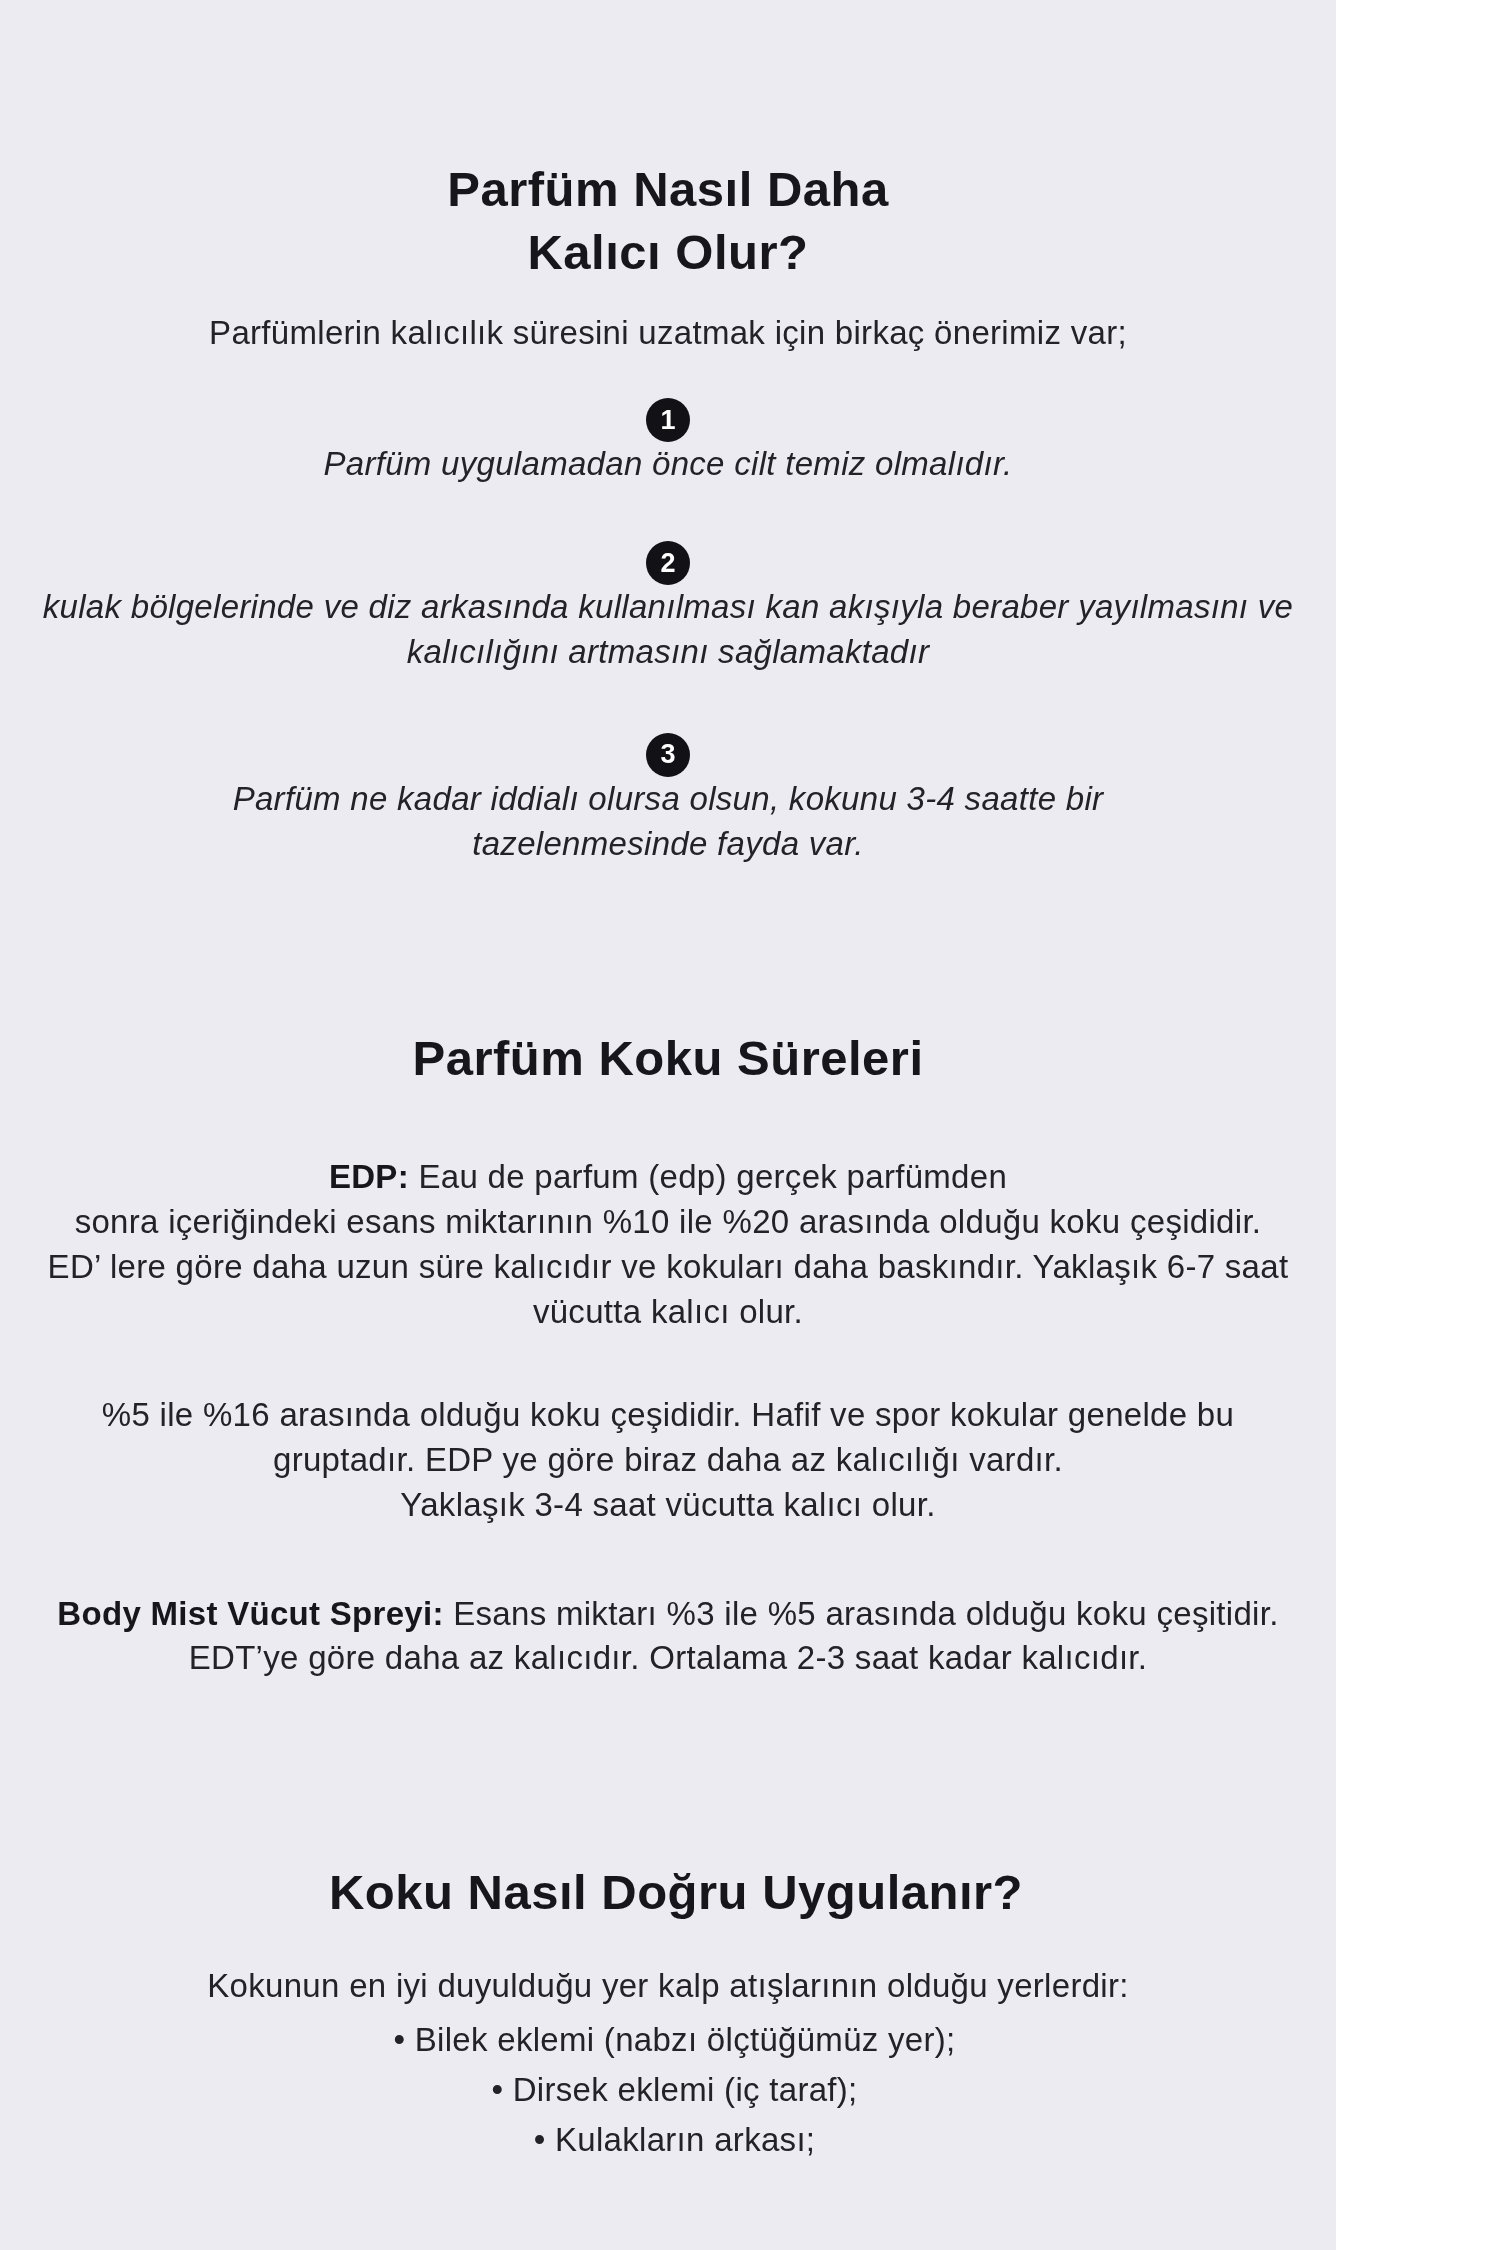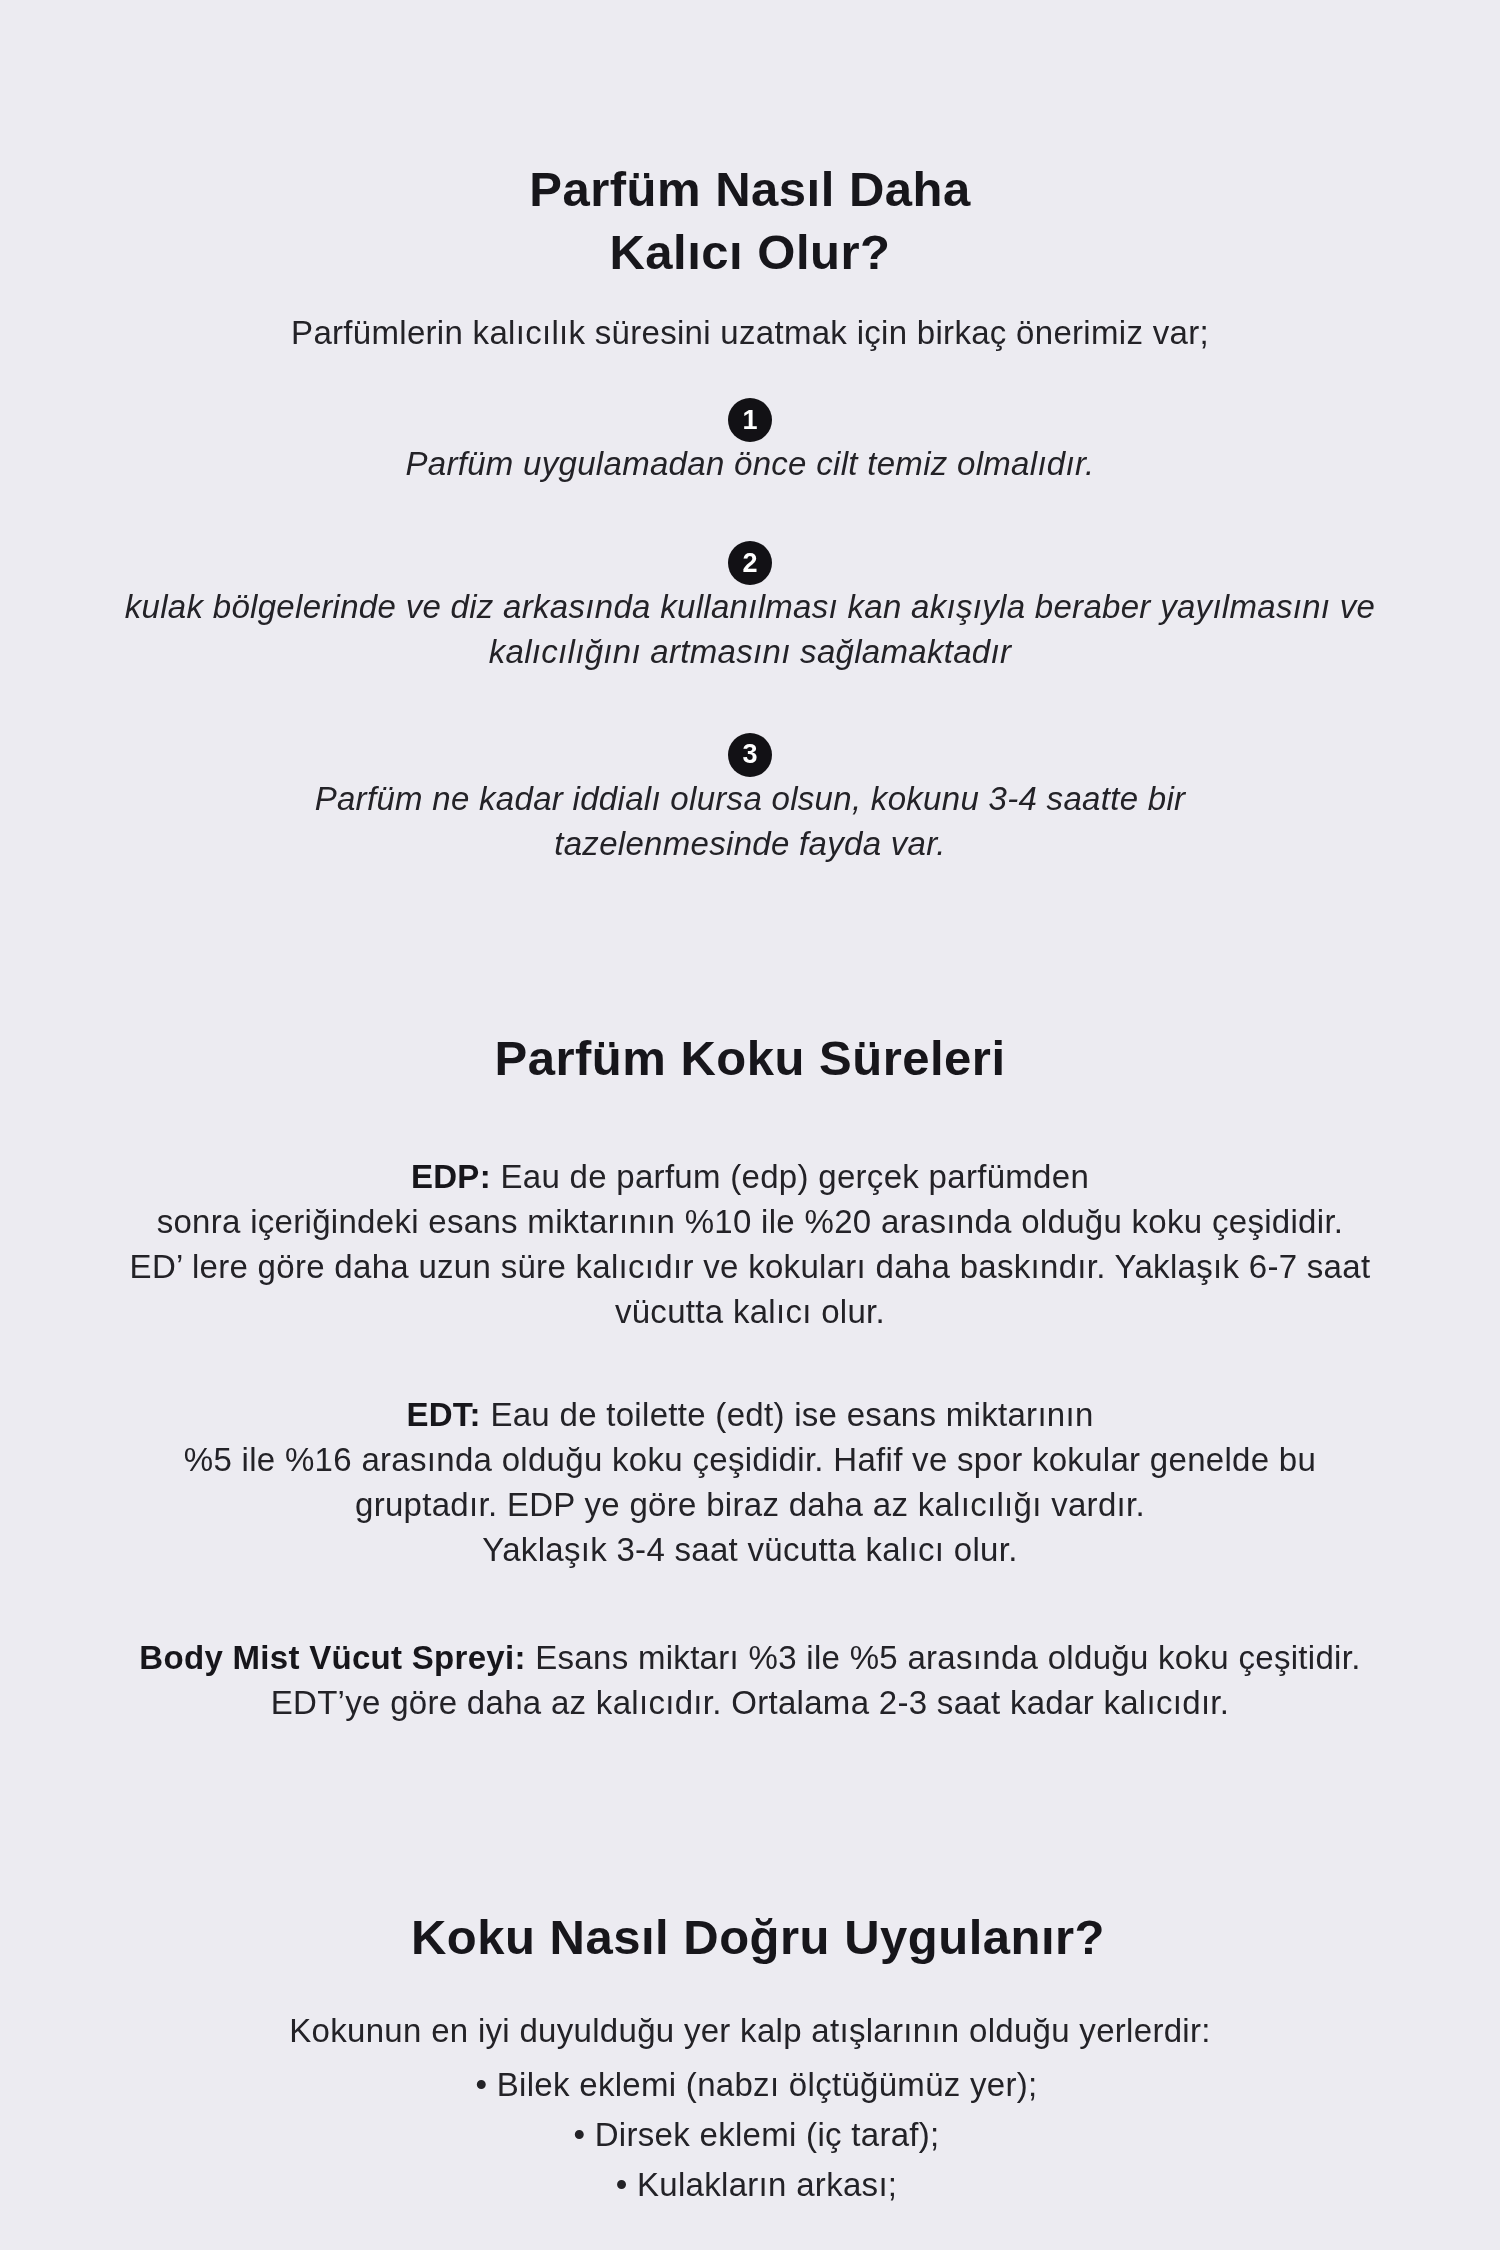--- a/index.html
+++ b/index.html
@@ -1,18 +1,18 @@
 <!DOCTYPE html>
 <html><head>
 <meta charset="utf-8">
 <style>
   html, body { margin: 0; padding: 0; }
   .page {
     position: relative;
-    width: 1500px;
+    width: 1336px;
     height: 2250px;
     background: #ECEBF1;
     font-family: "Liberation Sans", sans-serif;
     color: #1D1C21;
     text-align: center;
     overflow: hidden;
     box-sizing: border-box;
     padding-top: 158px;
   }
   .title {
@@ -94,21 +94,20 @@
   <div class="title h2-durations">Parfüm Koku Süreleri</div>
 
   <div class="para-edp">
     <div class="body-line"><b class="inline-label">EDP:</b><span> Eau de parfum (edp) gerçek parfümden</span></div>
     <div class="body-line">sonra içeriğindeki esans miktarının %10 ile %20 arasında olduğu koku çeşididir.</div>
     <div class="body-line">ED’ lere göre daha uzun süre kalıcıdır ve kokuları daha baskındır. Yaklaşık 6-7 saat</div>
     <div class="body-line">vücutta kalıcı olur.</div>
   </div>
 
   <div class="para-edt">
-    <div class="body-line"><b class="inline-label">EDT:</b><span> Eau de toilette  (edt) ise esans miktarının</span></div>
     <div class="body-line">%5 ile %16 arasında olduğu koku çeşididir. Hafif ve spor kokular genelde bu</div>
     <div class="body-line">gruptadır. EDP ye göre biraz daha az kalıcılığı vardır.</div>
     <div class="body-line">Yaklaşık 3-4 saat vücutta kalıcı olur.</div>
   </div>
 
   <div class="para-bodymist">
     <div class="body-line"><b class="inline-label">Body Mist Vücut Spreyi:</b><span> Esans miktarı %3 ile %5 arasında olduğu koku çeşitidir.</span></div>
     <div class="body-line">EDT’ye göre daha az kalıcıdır. Ortalama 2-3 saat kadar kalıcıdır.</div>
   </div>
 

